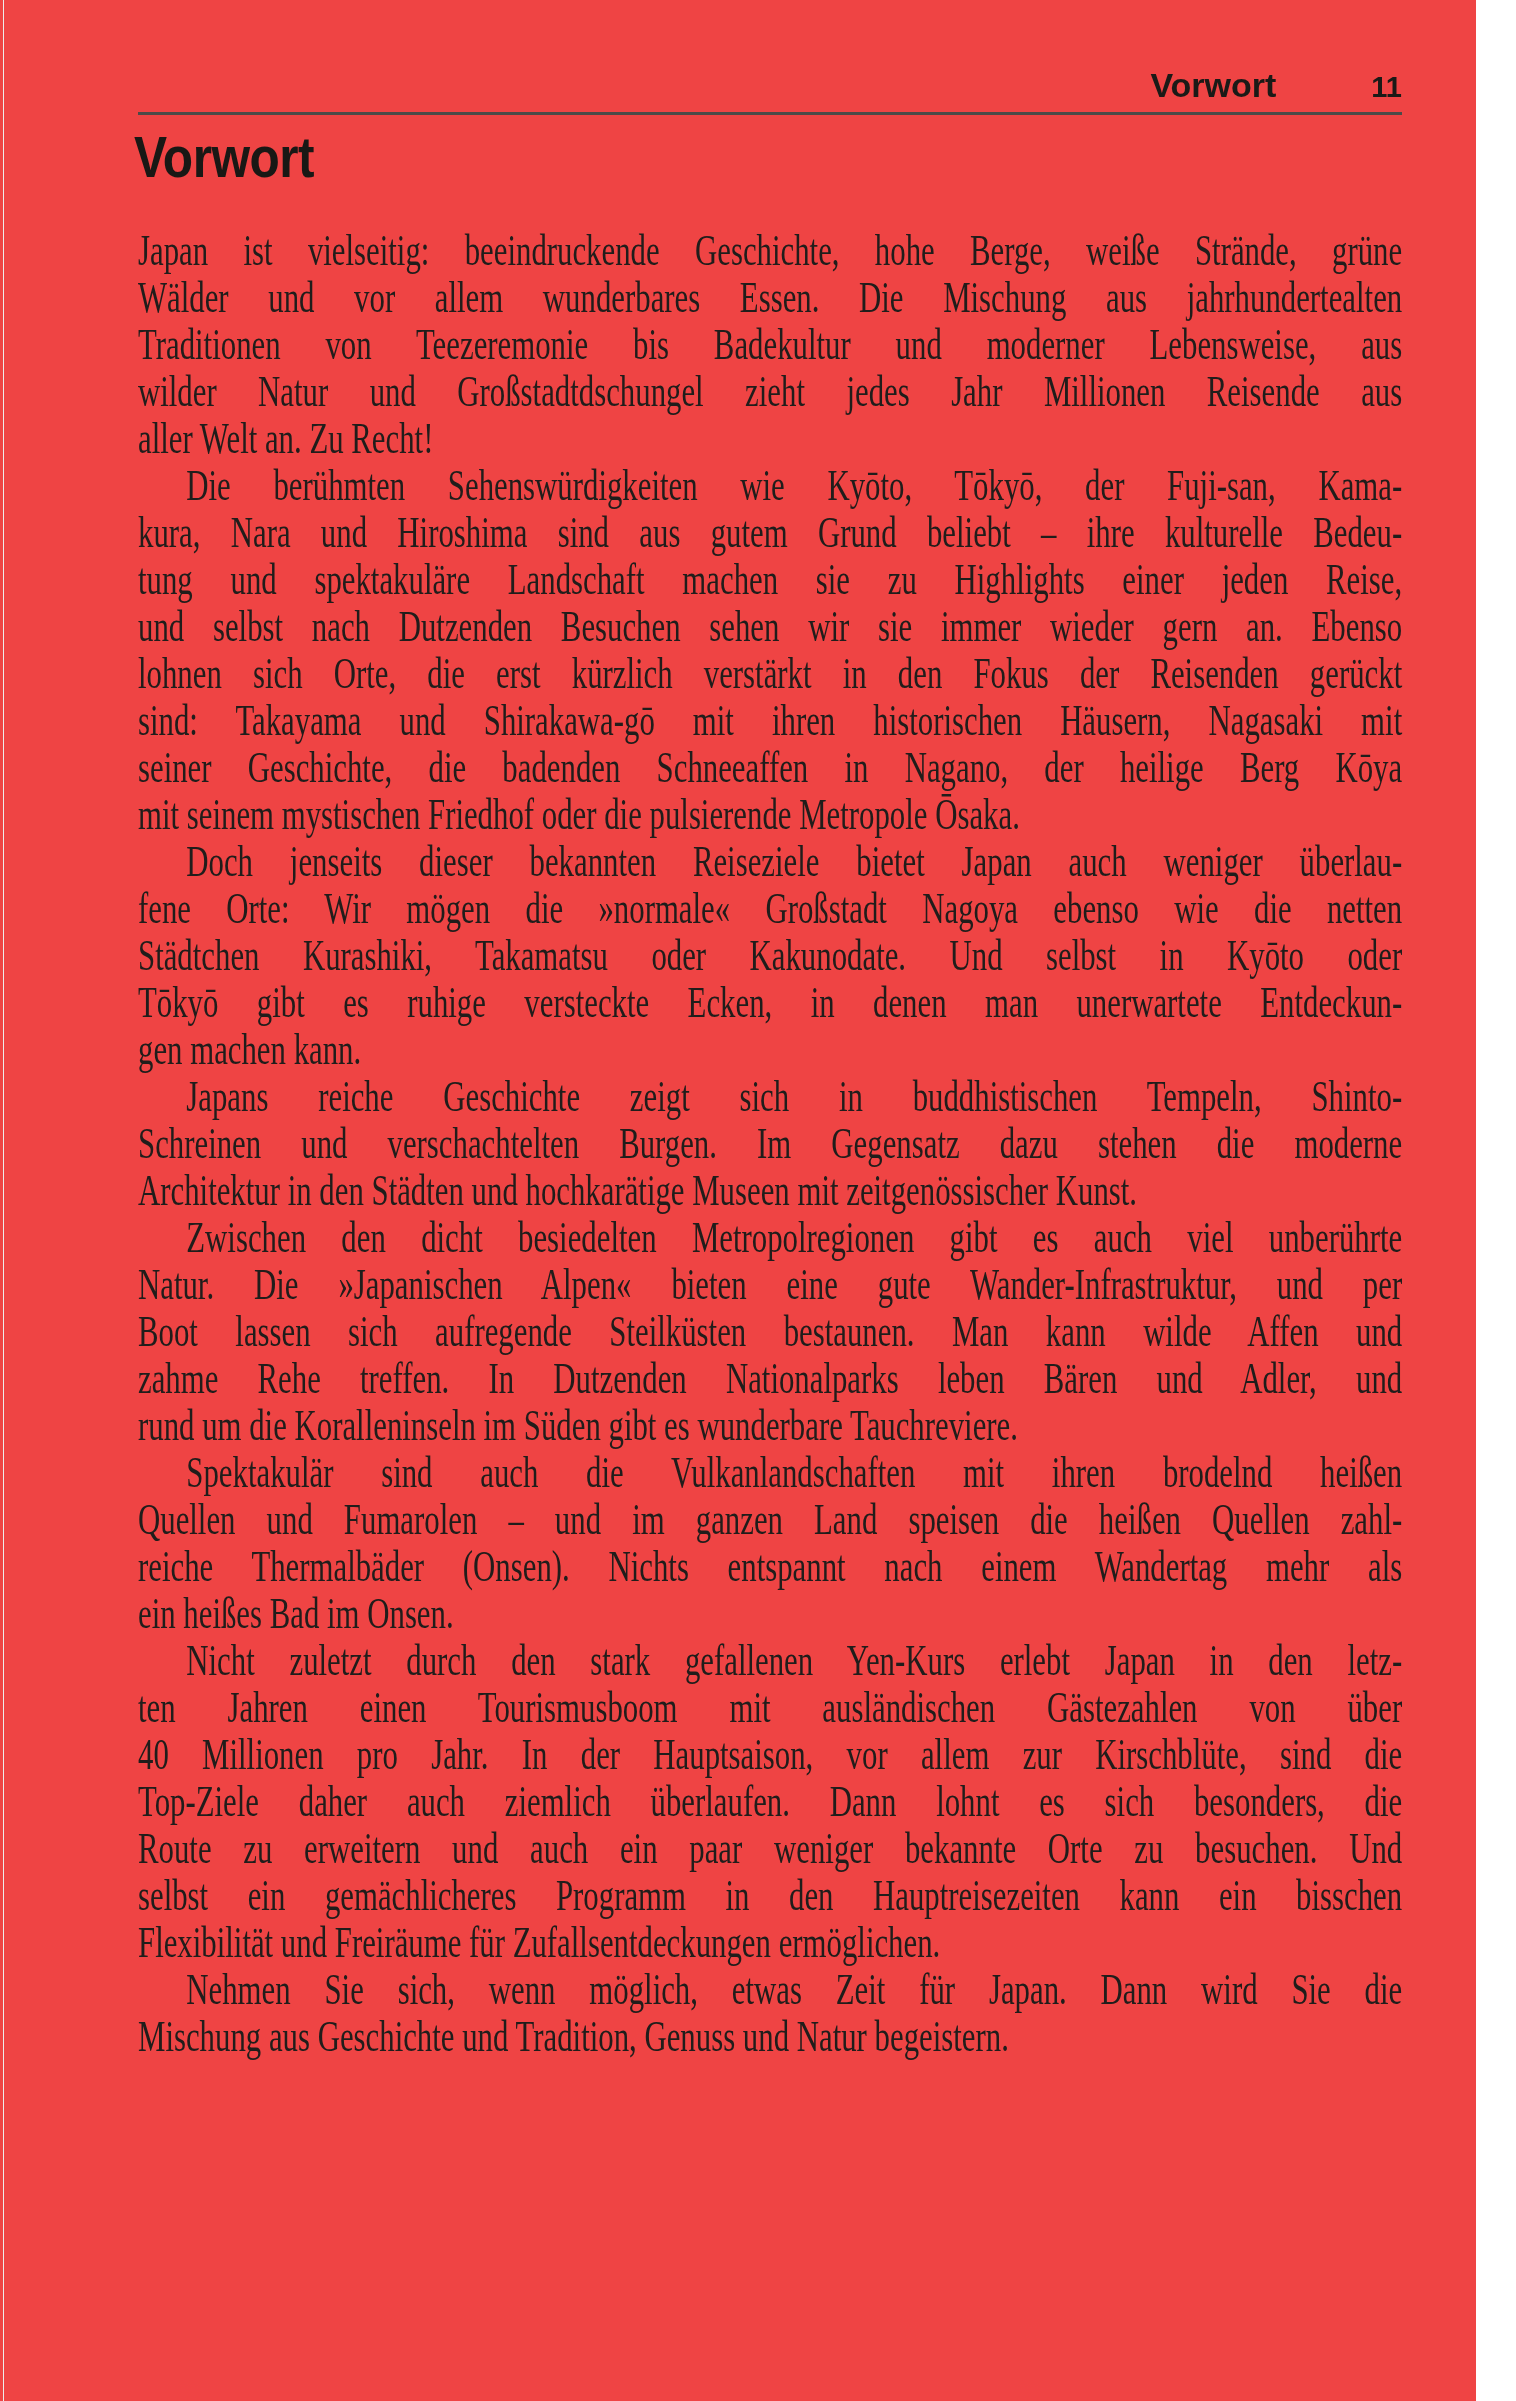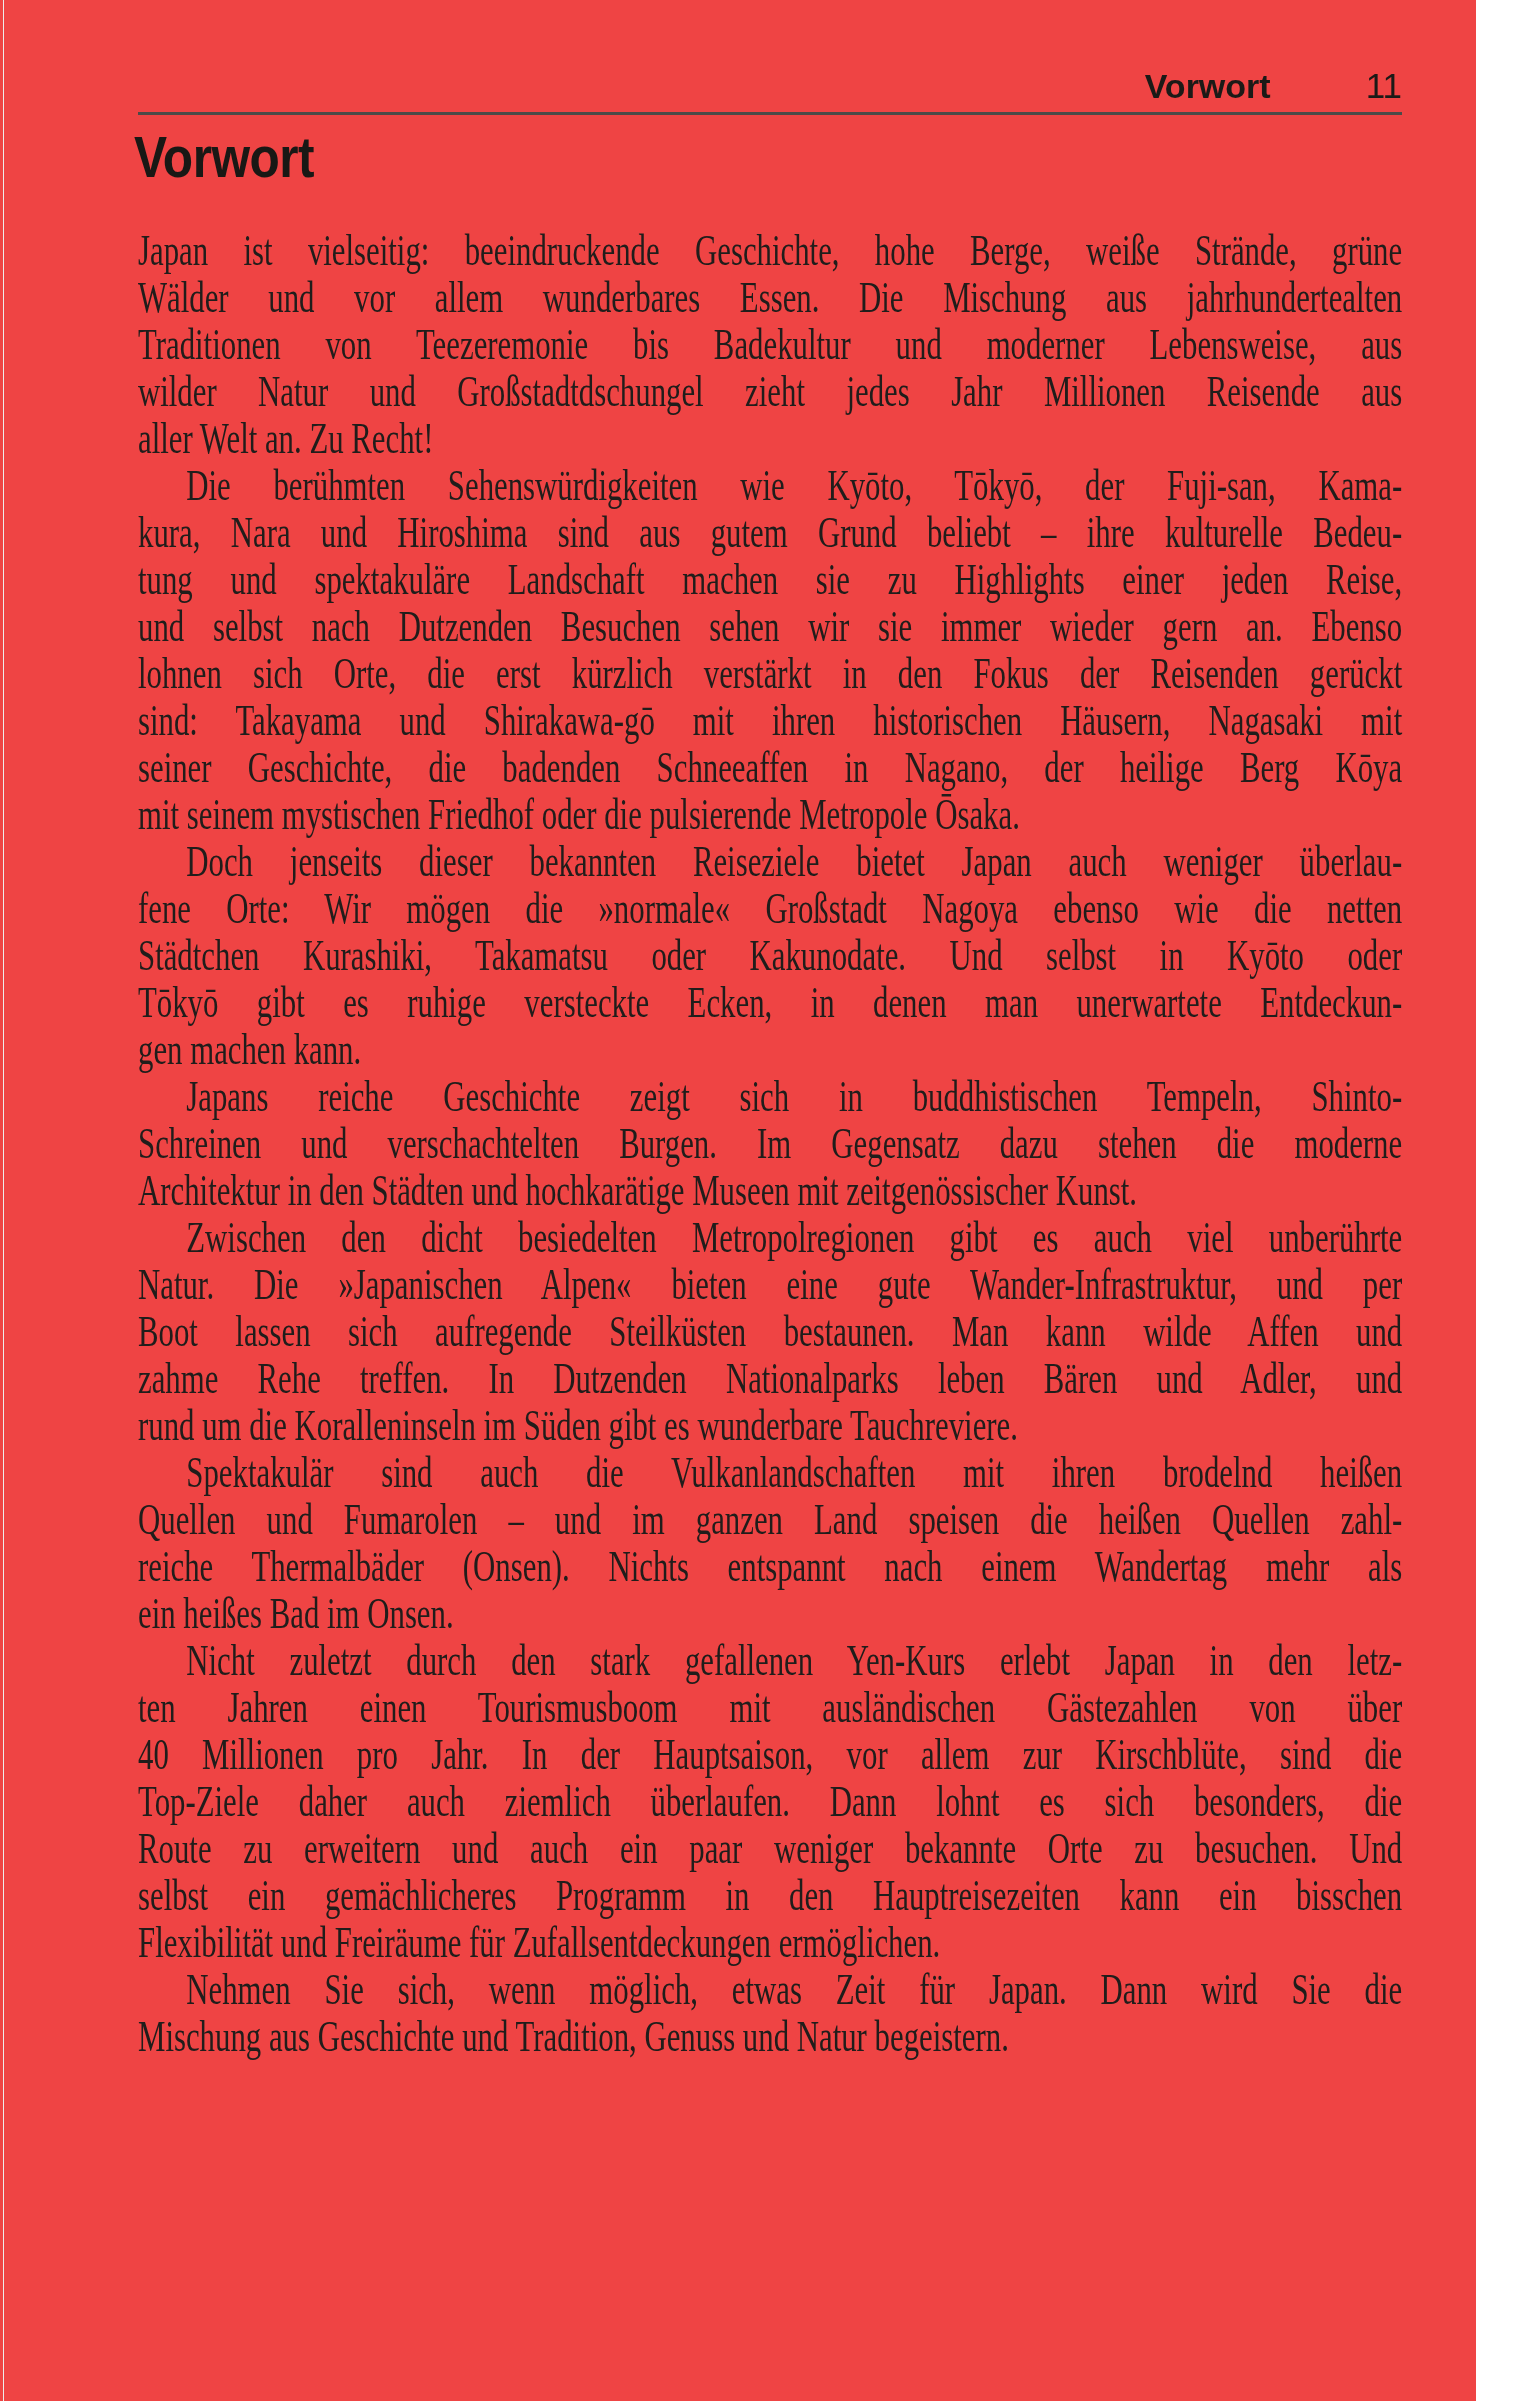--- a/index.html
+++ b/index.html
@@ -34,22 +34,22 @@
     font-family: "Liberation Sans", sans-serif;
     color: #1b1a17;
   }
   .rh-title {
     font-weight: 700;
     font-size: 34px;
     line-height: 34px;
     letter-spacing: 0px;
   }
   .rh-num {
-    font-weight: 400;
-    font-size: 35px;
+    font-weight: 700;
+    font-size: 29px;
     line-height: 35px;
   }
   .rule {
     position: absolute;
     left: 138px; top: 112px;
     width: 1264px; height: 2.5px;
     background: #4c4a48;
   }
   
   .title {

